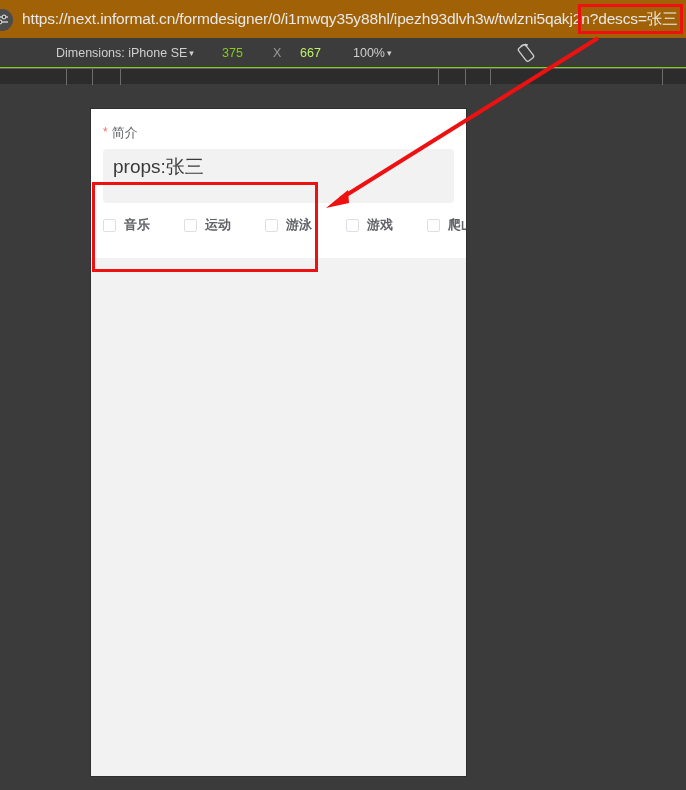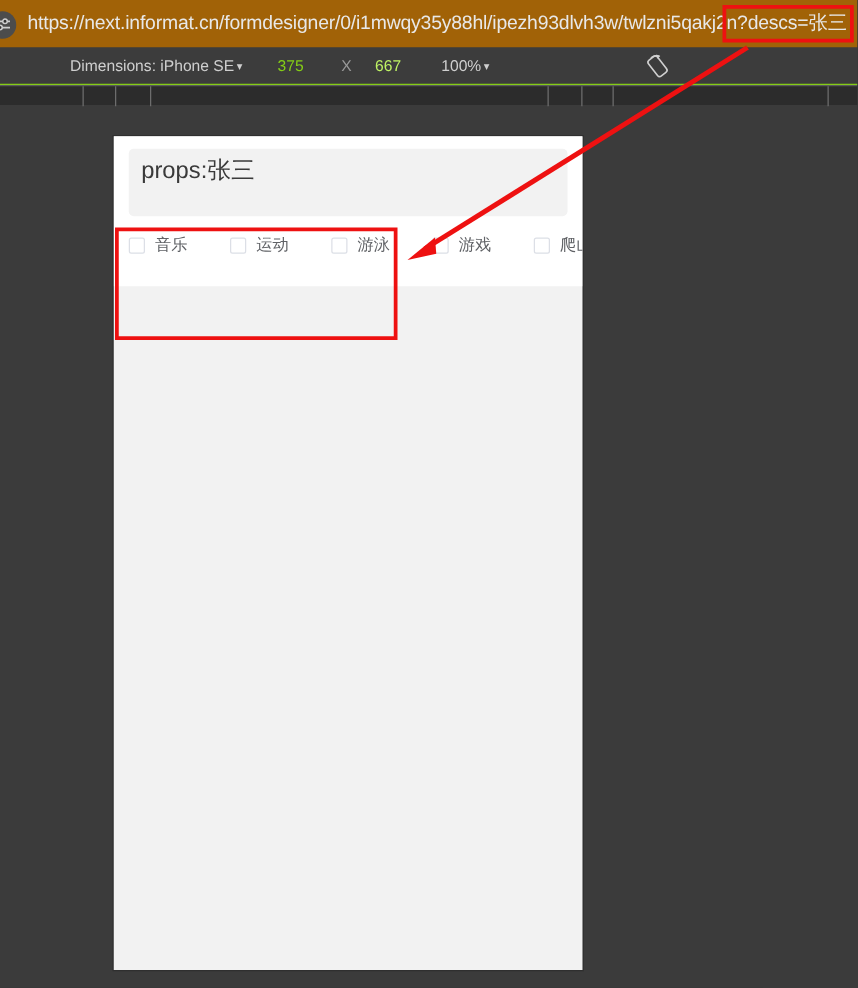--- a/index.html
+++ b/index.html
@@ -147,20 +147,21 @@
     font-family: "Liberation Sans", "DejaVu Sans", sans-serif;
     padding: 9px 10px;
     line-height: 18px;
     resize: none;
   }
 
   .checkbox-row {
     display: flex;
     align-items: center;
     padding: 7px 0 10px 0;
+    font-weight: bold;
   }
   .cb-item {
     display: flex;
     align-items: center;
     margin-right: 34px;
     cursor: pointer;
   }
   .cb-item:last-child { margin-right: 0; }
   .cb-box {
     width: 13px; height: 13px;
@@ -238,20 +239,23 @@
     <div class="tick" style="left:465px"></div>
     <div class="tick" style="left:490px"></div>
     <div class="tick" style="left:662px"></div>
   </div>
 
   <div class="viewport-wrap">
     <div class="form-panel">
 
 
       <div class="field">
+        <div class="field-label">
+          <span class="req-star">*</span><span>简介</span>
+        </div>
         <textarea class="textarea-input" style="">props:张三</textarea>
       </div>
 
       <div class="field">
         <div class="checkbox-row">
           <div class="cb-item">
             <span class="cb-box"></span>
             <span class="cb-label">音乐</span>
           </div>
           <div class="cb-item">

